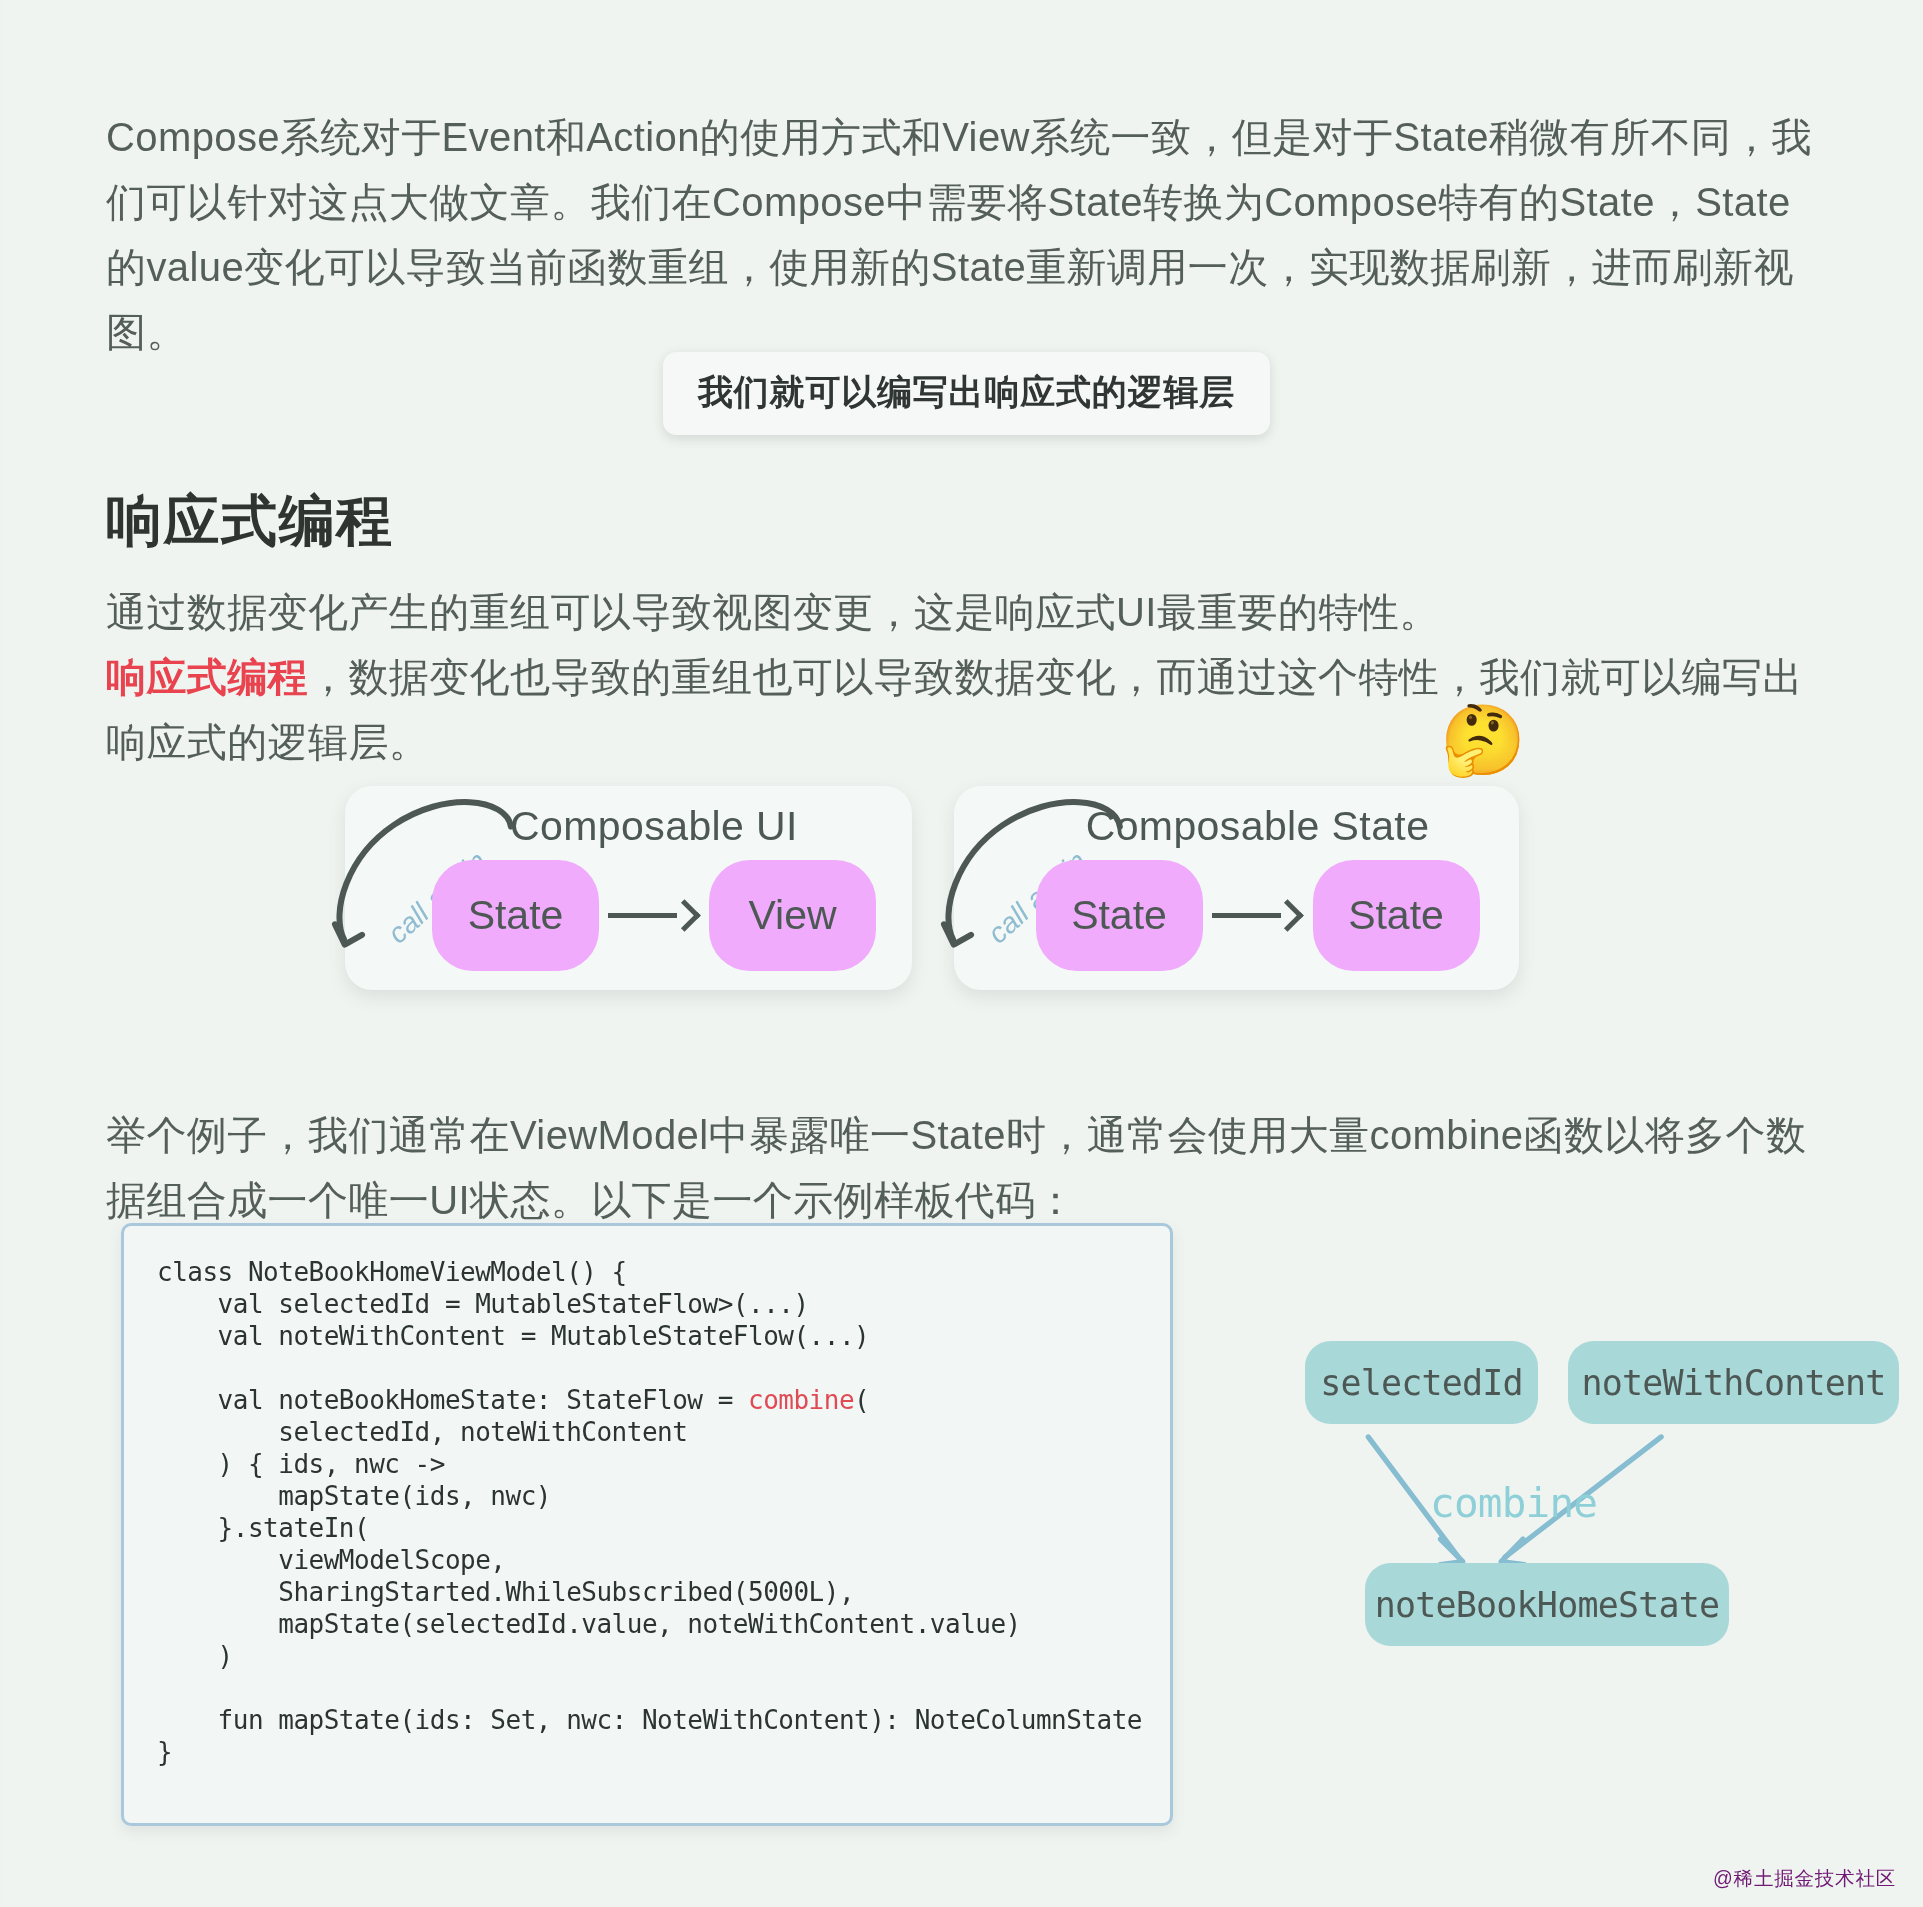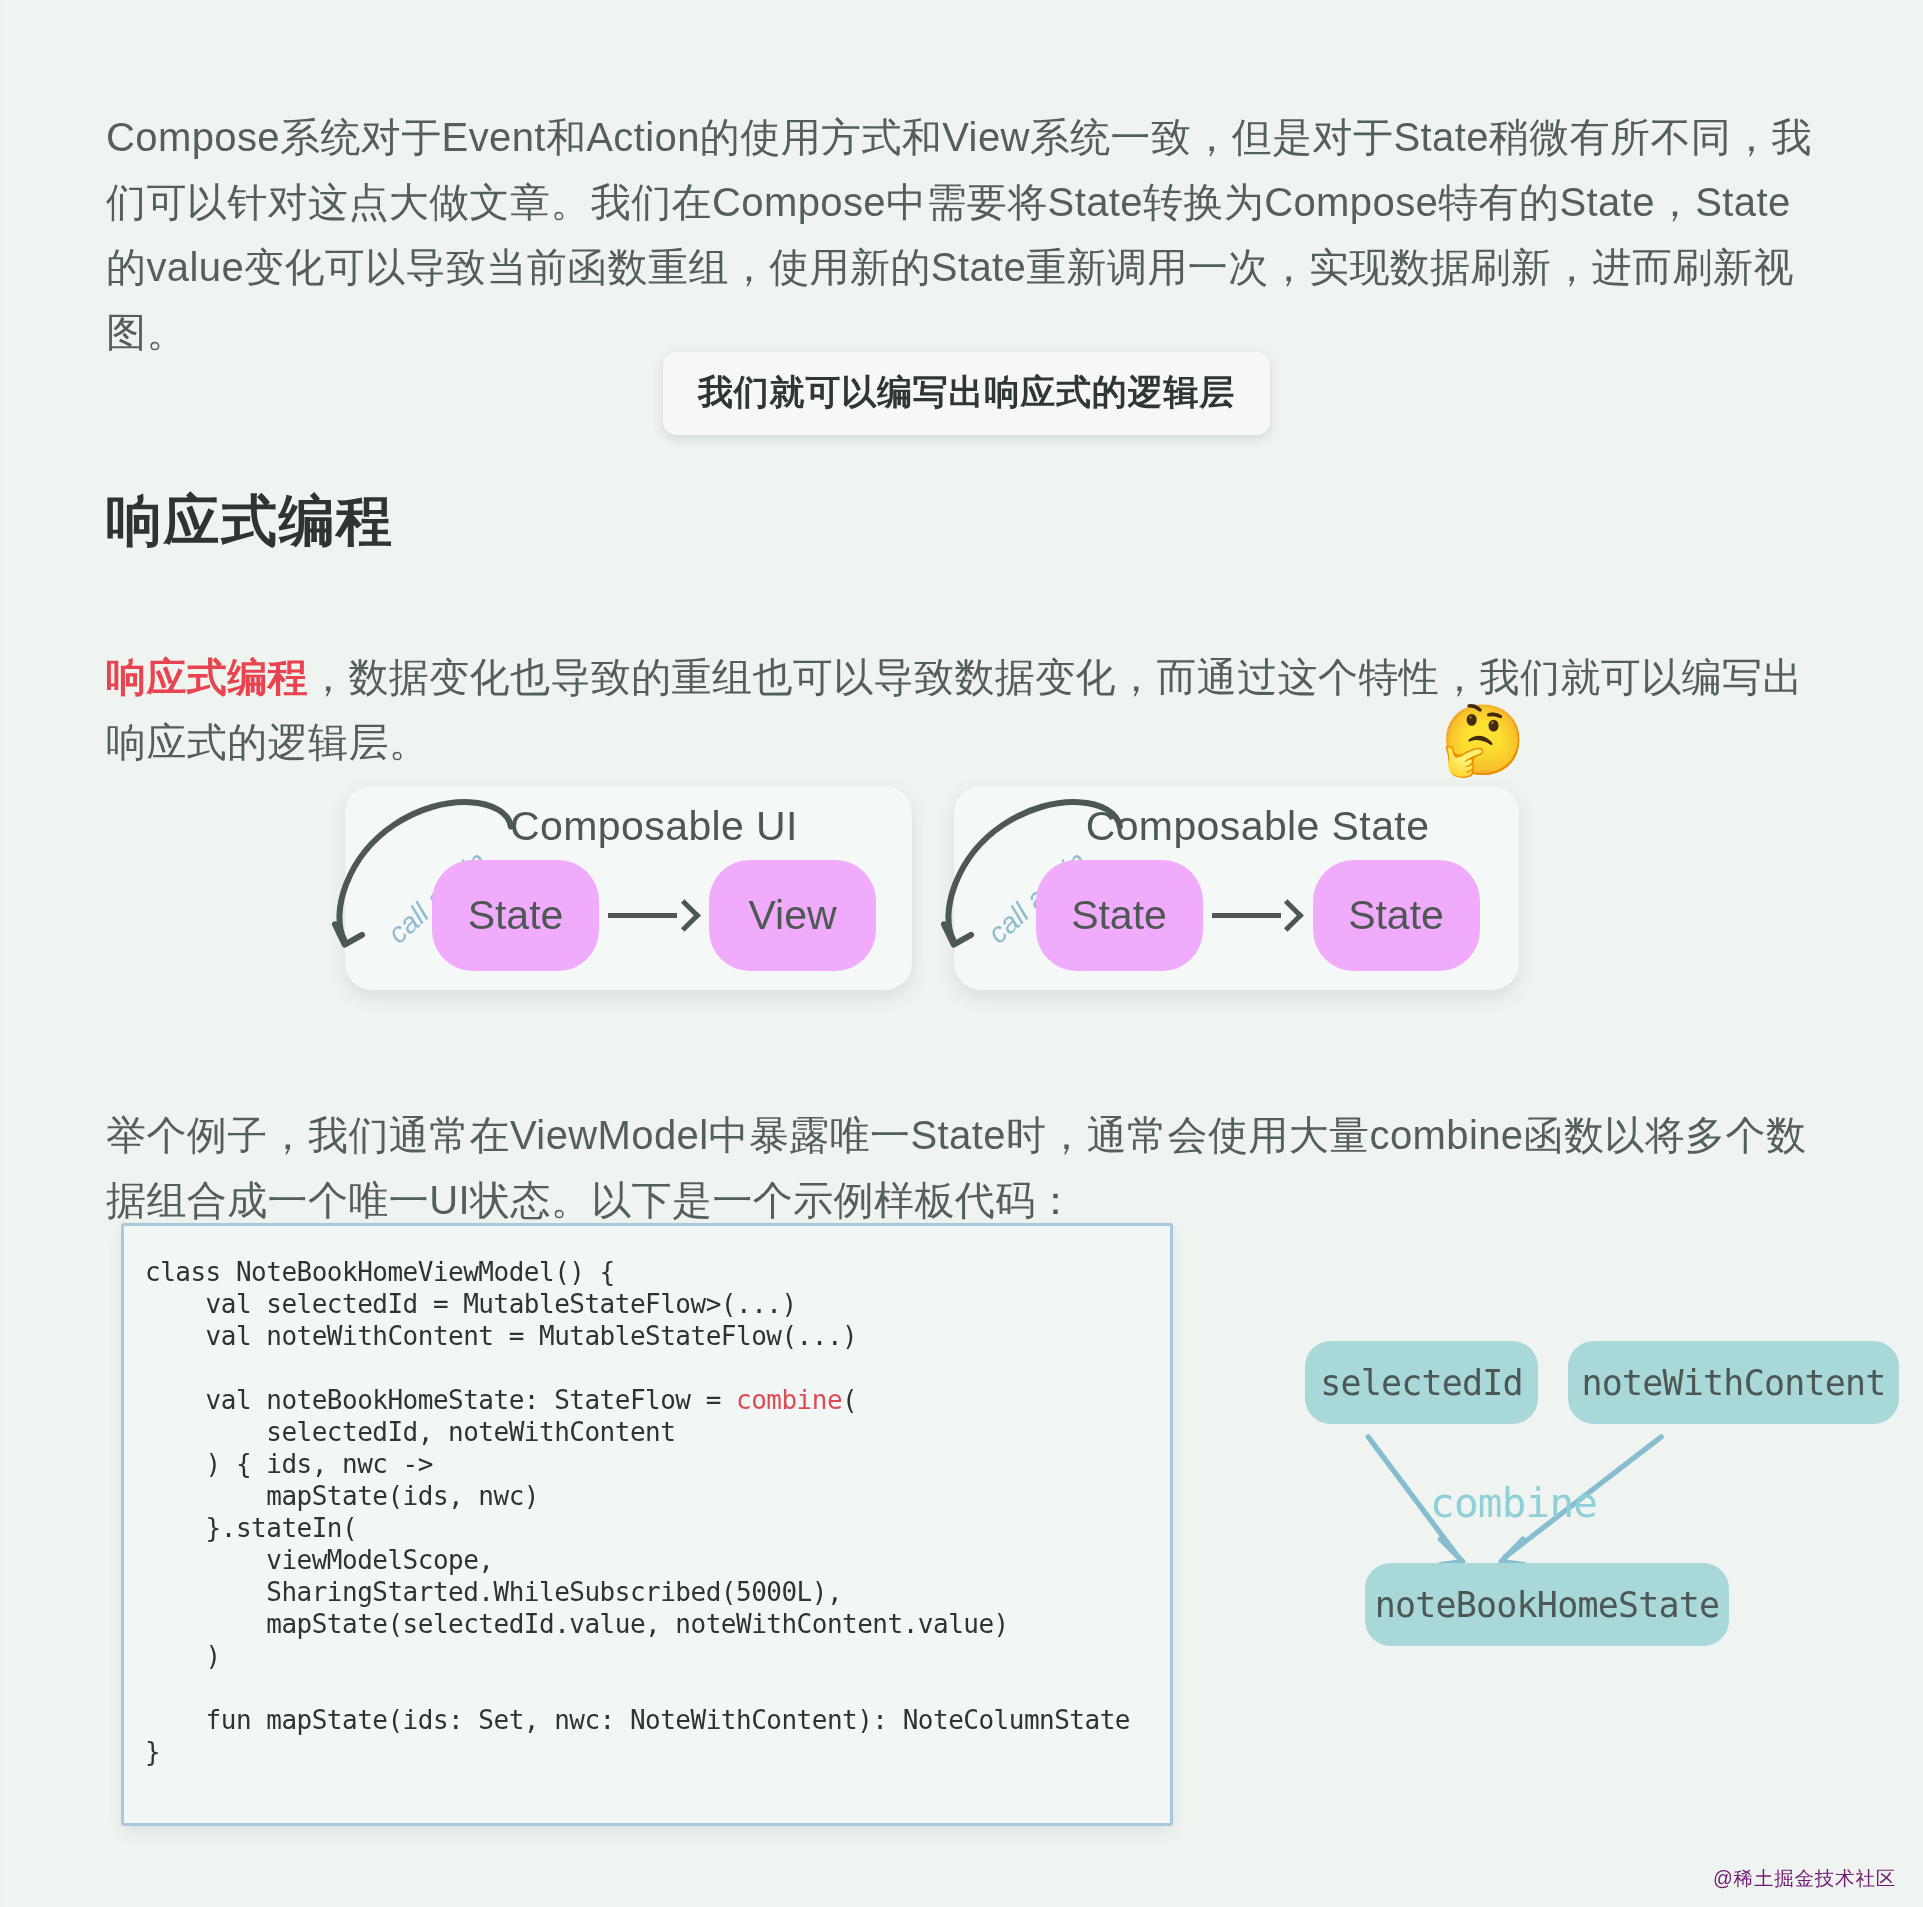--- a/index.html
+++ b/index.html
@@ -182,23 +182,23 @@
 
   
   .code-block {
     position: absolute;
     left: 15px;
     top: 1223px;
     width: 1052px;
     height: 603px;
     background: #f2f7f6;
     border: 3.8px solid #a9c8dc;
-    border-radius: 3px;
+    border-radius: 10px;
     box-shadow: 0 6px 13.5px rgba(70,95,85,0.10);
-    padding: 30px 21px;
+    padding: 30px 33px;
   }
   .code-pre {
     margin: 0;
     font-family: "DejaVu Sans Mono", "Liberation Mono", monospace;
     font-size: 26px;
     line-height: 32px;
     color: #2c3432;
     white-space: pre;
     letter-spacing: -0.5px;
   }
@@ -257,21 +257,21 @@
 
     <p class="para p-intro">Compose系统对于Event和Action的使用方式和View系统一致，但是对于State稍微有所不同，我们可以针对这点大做文章。我们在Compose中需要将State转换为Compose特有的State，State的value变化可以导致当前函数重组，使用新的State重新调用一次，实现数据刷新，进而刷新视图。</p>
 
     <div class="callout-wrap">
       <div class="callout">我们就可以编写出响应式的逻辑层</div>
     </div>
 
     <h2 class="heading">响应式编程</h2>
 
     <p class="para p-react">
-      <br>
+      <span>通过数据变化产生的重组可以导致视图变更，这是响应式UI最重要的特性。</span><br>
       <span class="red">响应式编程</span><span>，数据变化也导致的重组也可以导致数据变化，而通过这个特性，我们就可以编写出响应式的逻辑层。</span>
     </p>
 
     <div class="emoji">🤔</div>
 
     <div class="diagram-row">
 
       <div class="card card-ui">
         <svg class="loop-svg" width="248" height="188" viewBox="0 0 330 250">
           <path d="M238 46 C 232 8, 150 -2, 82 44 C 20 86, -2 160, 16 196" fill="none" stroke="#4d5854" stroke-width="8" stroke-linecap="round"></path>

